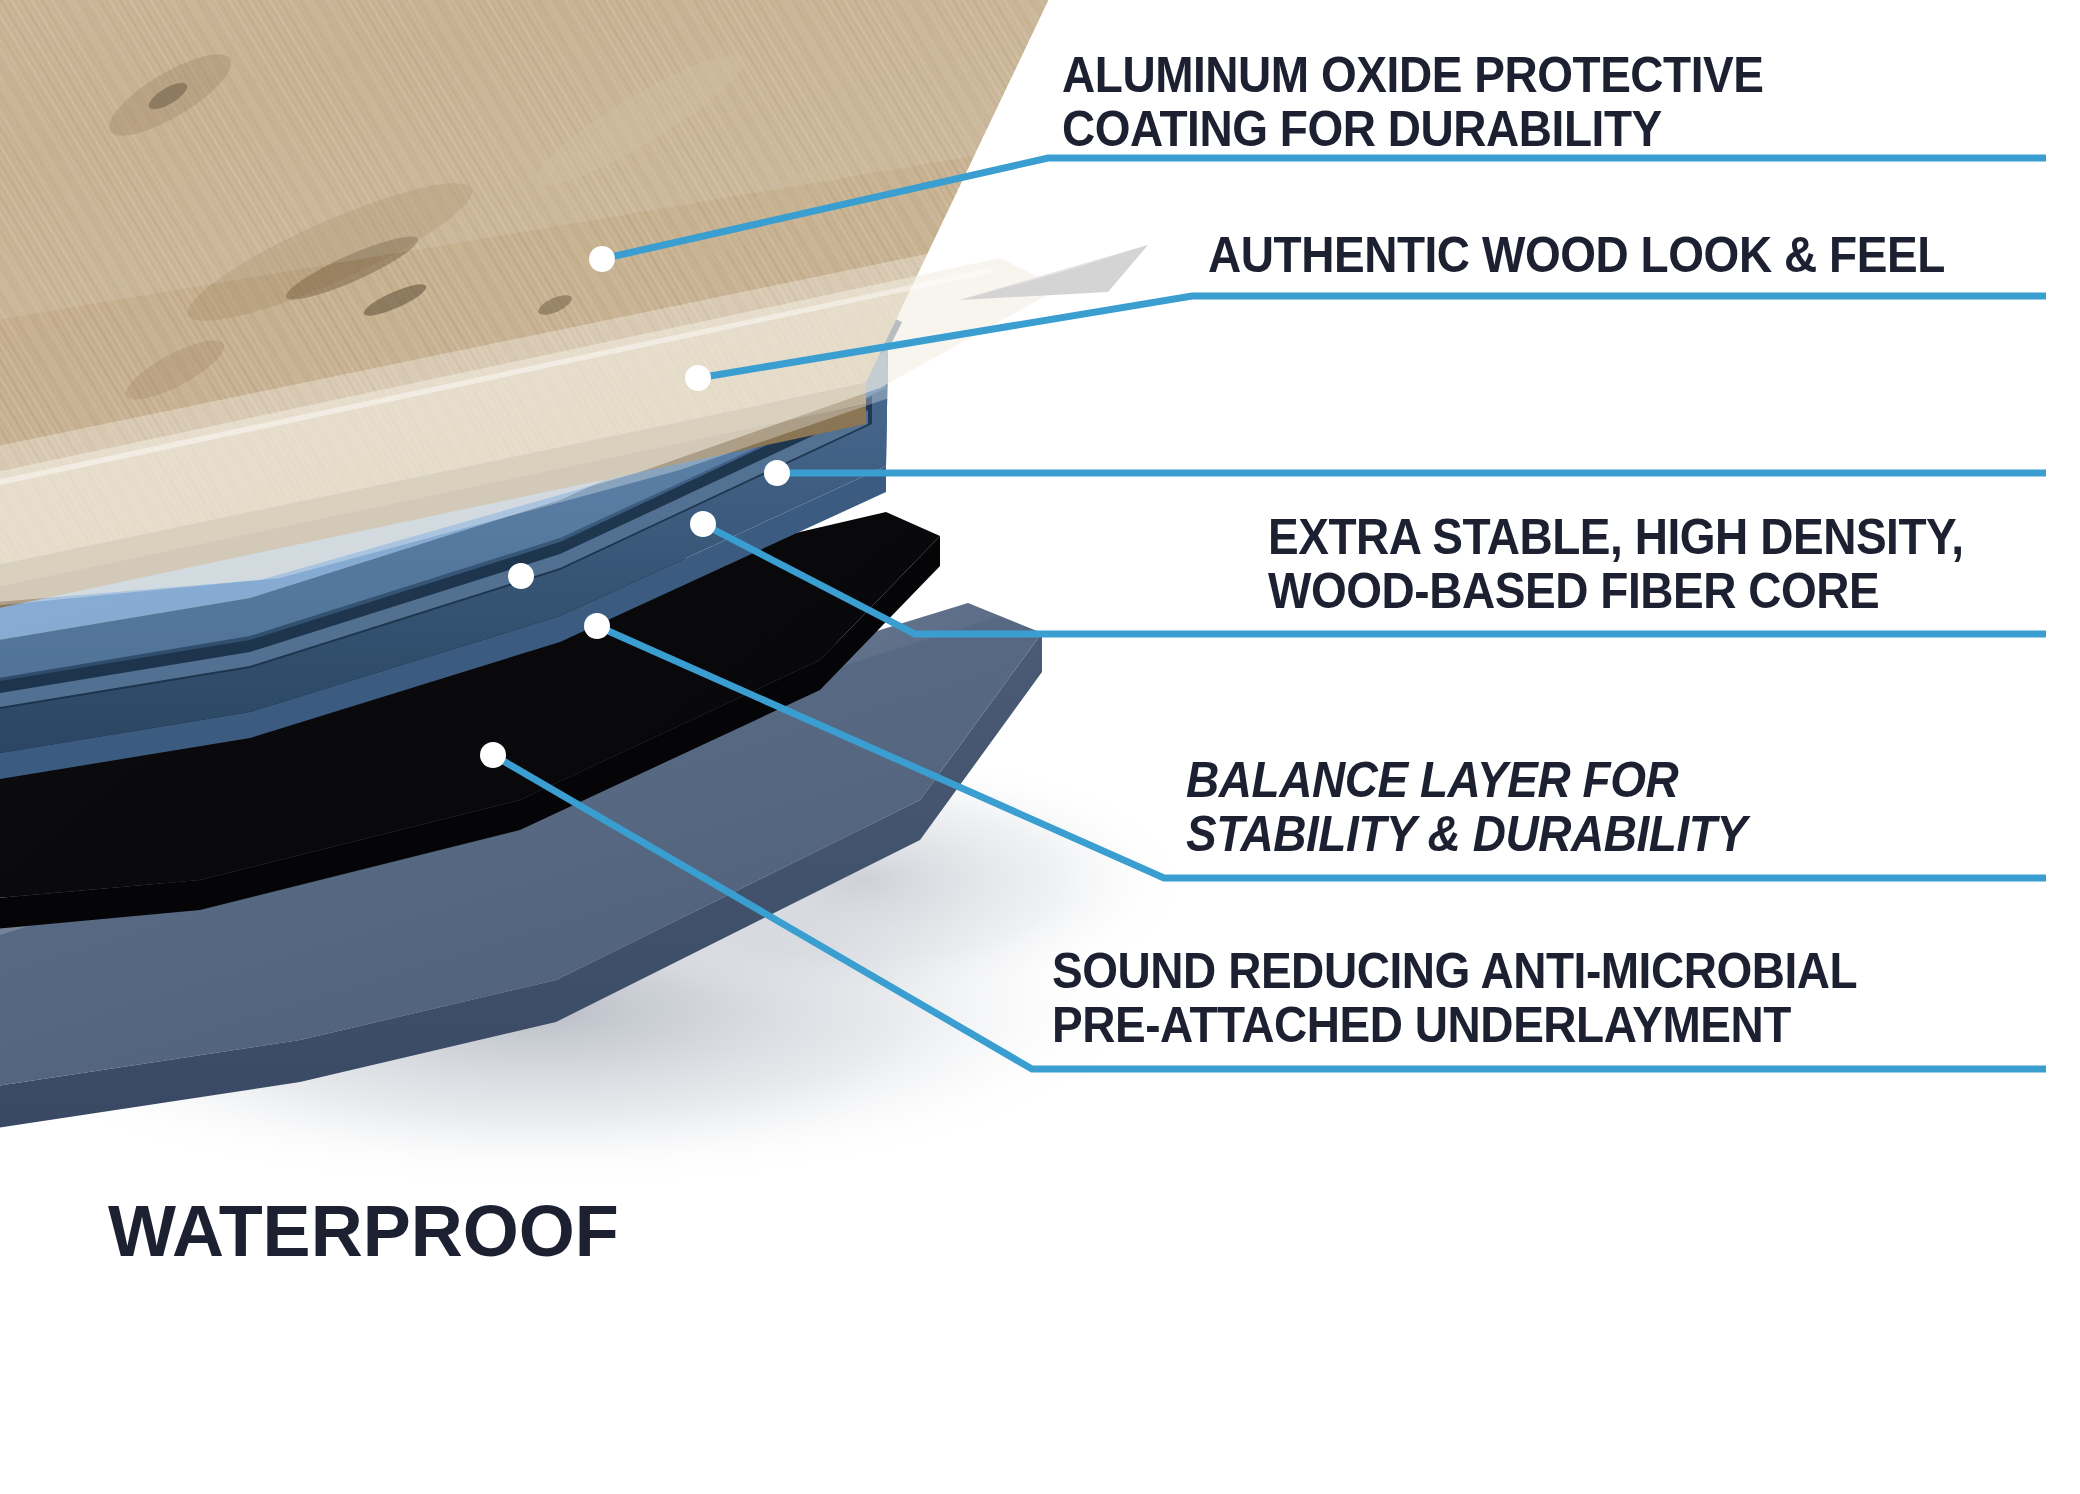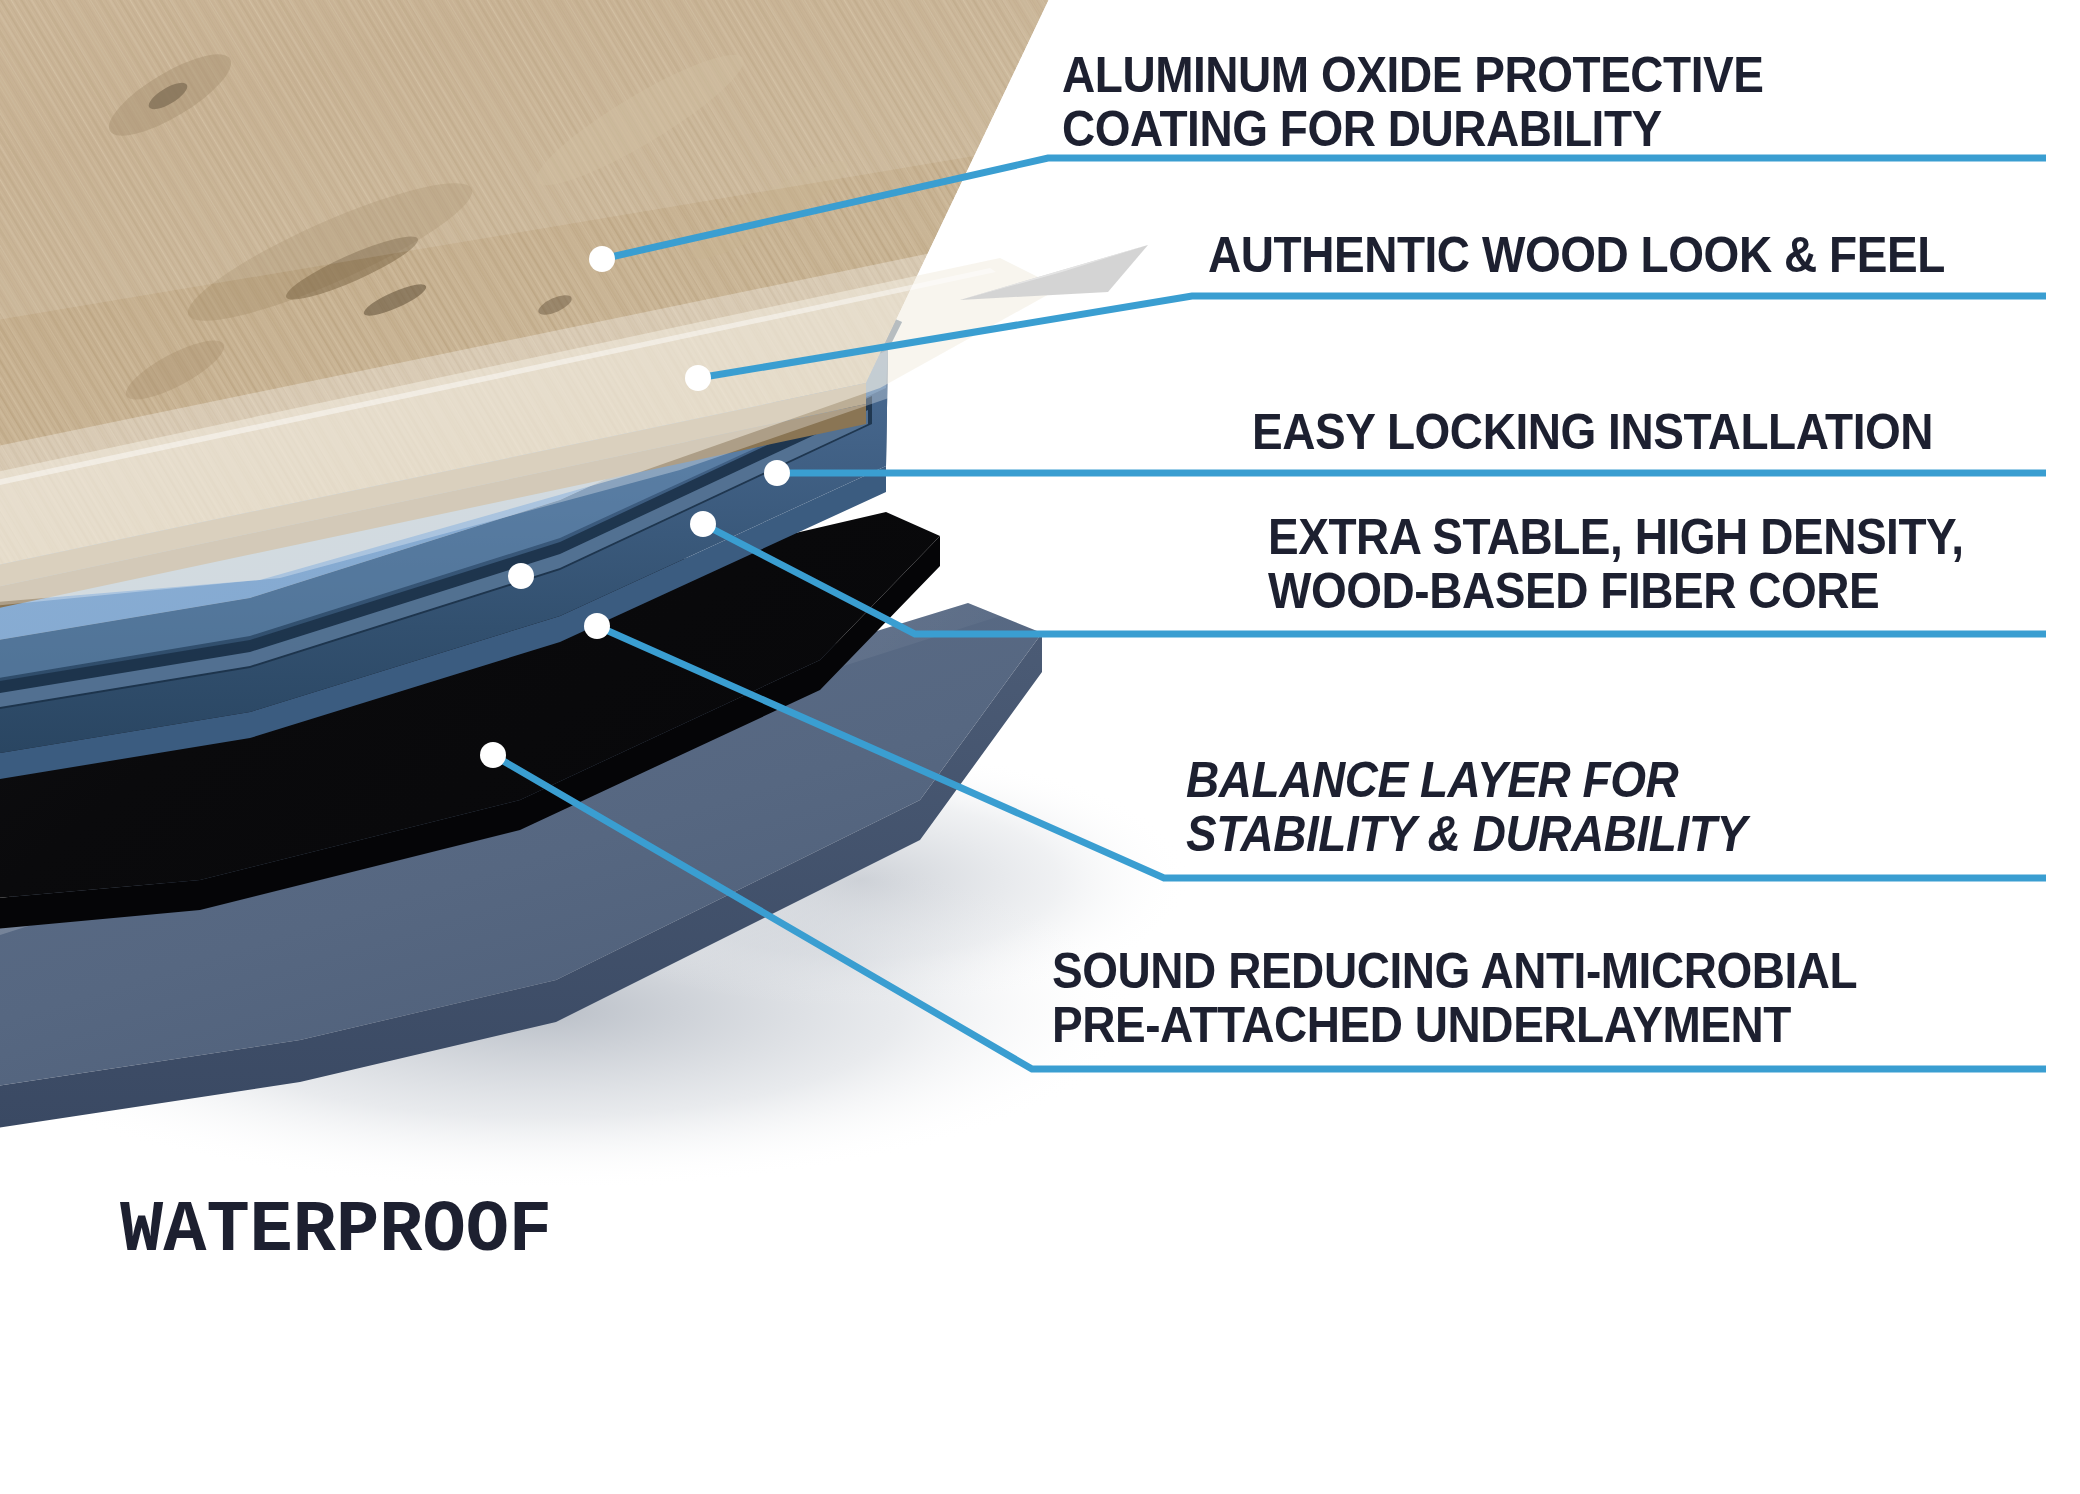--- a/index.html
+++ b/index.html
@@ -19,26 +19,26 @@
     letter-spacing:-0.5px;
     white-space:pre-line;
     font-stretch:condensed;
     transform:scaleX(0.92);
     transform-origin:left center;
   }
   .c-size{font-size:50px;}
 
   #waterproof{
     position:absolute;
-    left:120px;top:1190px;
+    left:108px;top:1190px;
     font-size:72px;
     font-weight:bold;
     color:#1d2030;
     letter-spacing:0px;
-    font-family:Liberation Mono, monospace;
+    font-family:Liberation Sans, sans-serif;
   }
 </style>
 </head>
 <body>
 
 <div id="stage">
 
   <svg id="art" viewBox="0 0 2080 1494" xmlns="http://www.w3.org/2000/svg">
     <defs>
 
@@ -240,23 +240,20 @@
 
   <div class="callout" style="left:1062px;top:48px;width:900px;">
     <div class="txt c-size">ALUMINUM OXIDE PROTECTIVE
 COATING FOR DURABILITY</div>
   </div>
 
   <div class="callout" style="left:1208px;top:228px;width:860px;">
     <div class="txt c-size">AUTHENTIC WOOD LOOK &amp; FEEL</div>
   </div>
 
-  <div class="callout" style="left:1252px;top:405px;width:820px;">
-    <div class="txt c-size">EASY LOCKING INSTALLATION</div>
-  </div>
 
   <div class="callout" style="left:1268px;top:510px;width:820px;">
     <div class="txt c-size">EXTRA STABLE, HIGH DENSITY,
 WOOD-BASED FIBER CORE</div>
   </div>
 
   <div class="callout" style="left:1186px;top:753px;width:820px;font-style:italic;">
     <div class="txt c-size">BALANCE LAYER FOR
 STABILITY &amp; DURABILITY</div>
   </div>

